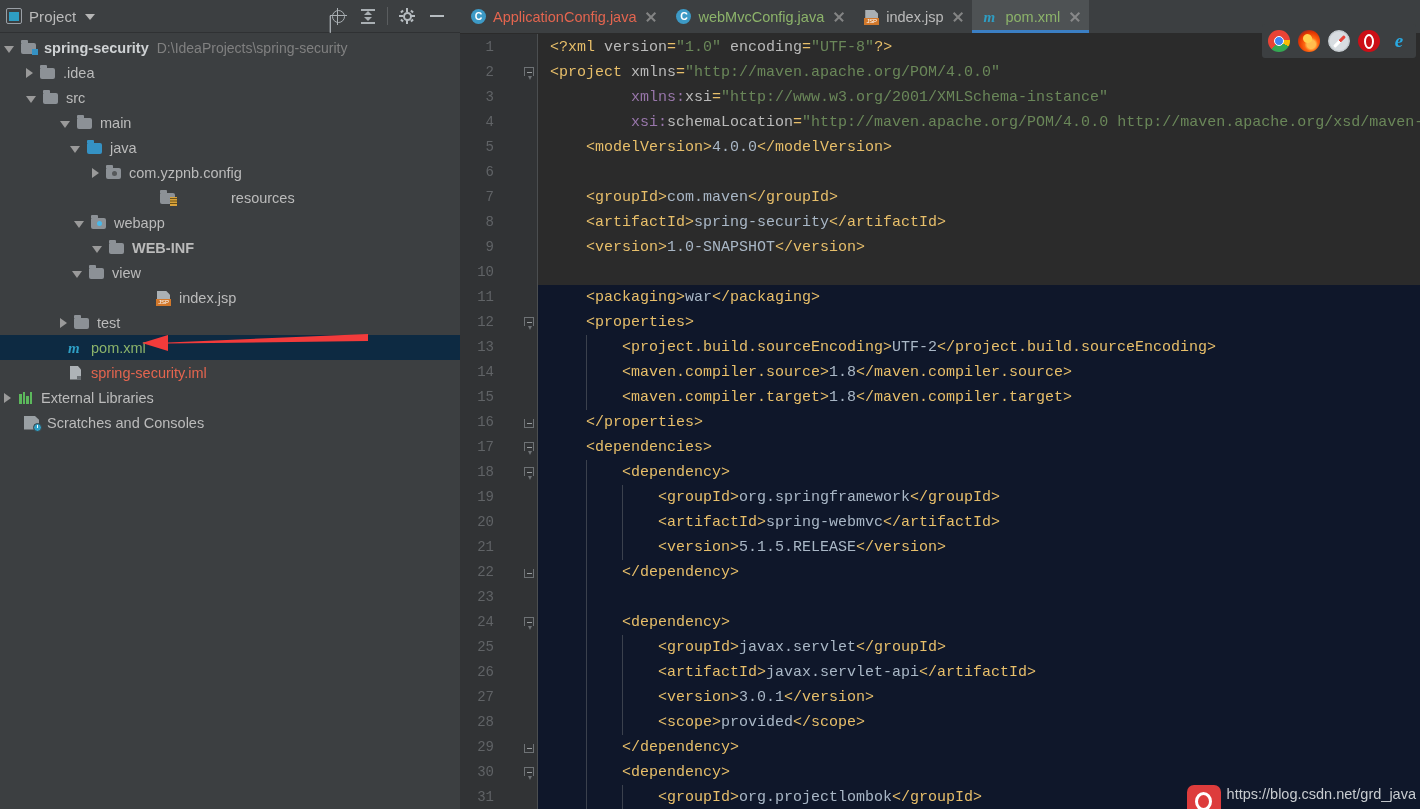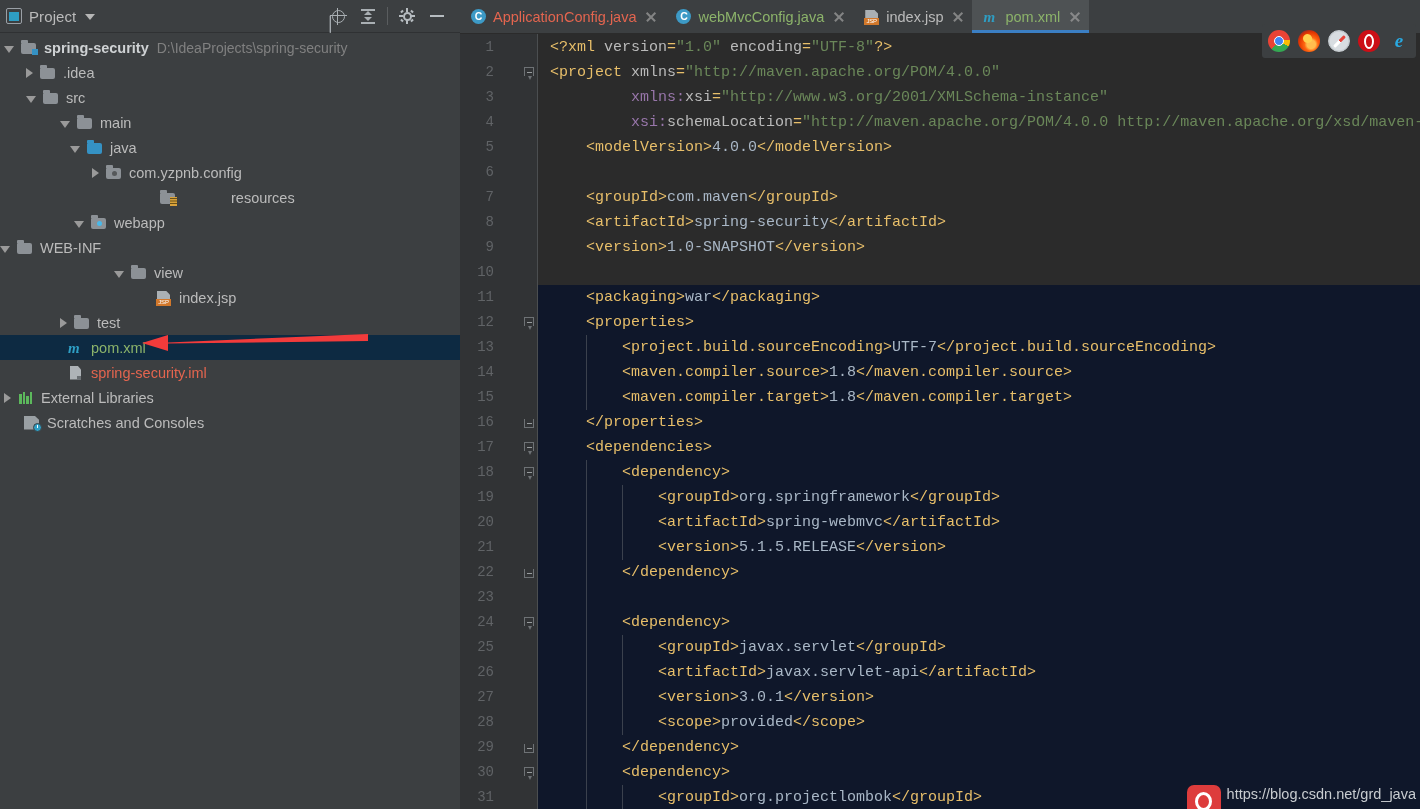--- a/index.html
+++ b/index.html
@@ -490,28 +490,28 @@
           <span>resources</span>
         </div>
         <div class="row" style="padding-left: 74px; text-align: center;">
           <div class="arrow open"></div>
           <div class="ficon">
             <span class="fold"></span>
             <span class="dot-blue"></span>
           </div>
           <span>webapp</span>
         </div>
-        <div class="row" style="">
+        <div class="row" style="padding-left: 92px; font-weight: bold;">
           <div class="arrow open"></div>
           <div class="ficon">
             <span class="fold"></span>
           </div>
           <span>WEB-INF</span>
         </div>
-        <div class="row" style="padding-left: 114px;">
+        <div class="row" style="padding-left: 72px;">
           <div class="arrow open"></div>
           <div class="ficon">
             <span class="fold"></span>
           </div>
           <span>view</span>
         </div>
         <div class="row" style="padding-left: 136px;">
           <div class="arrow none"></div>
           <div class="ficon">
             <span class="jsp-ic"></span>
@@ -642,21 +642,21 @@
           <div class="cline"><span class="text">         </span><span class="attrns">xmlns:</span><span class="attrname">xsi</span><span class="punc">=</span><span class="attrval">"http://www.w3.org/2001/XMLSchema-instance"</span></div>
           <div class="cline"><span class="text">         </span><span class="attrns">xsi:</span><span class="attrname">schemaLocation</span><span class="punc">=</span><span class="attrval">"http://maven.apache.org/POM/4.0.0 http://maven.apache.org/xsd/maven-4</span></div>
           <div class="cline"><span class="text">    </span><span class="tagname">&lt;modelVersion&gt;</span><span class="text">4.0.0</span><span class="tagname">&lt;/modelVersion&gt;</span></div>
           <div class="cline">&nbsp;</div>
           <div class="cline"><span class="text">    </span><span class="tagname">&lt;groupId&gt;</span><span class="text">com.maven</span><span class="tagname">&lt;/groupId&gt;</span></div>
           <div class="cline"><span class="text">    </span><span class="tagname">&lt;artifactId&gt;</span><span class="text">spring-security</span><span class="tagname">&lt;/artifactId&gt;</span></div>
           <div class="cline"><span class="text">    </span><span class="tagname">&lt;version&gt;</span><span class="text">1.0-SNAPSHOT</span><span class="tagname">&lt;/version&gt;</span></div>
           <div class="cline">&nbsp;</div>
           <div class="cline sel"><span class="text">    </span><span class="tagname">&lt;packaging&gt;</span><span class="text">war</span><span class="tagname">&lt;/packaging&gt;</span></div>
           <div class="cline sel sel-full"><span class="text">    </span><span class="tagname">&lt;properties&gt;</span></div>
-          <div class="cline sel sel-full"><span class="text">        </span><span class="tagname">&lt;project.build.sourceEncoding&gt;</span><span class="text">UTF-7</span><span class="tagname">&lt;/project.build.sourceEncoding&gt;</span><span class="iguide" style="left: 48px;"></span></div>
+          <div class="cline sel sel-full"><span class="text">        </span><span class="tagname">&lt;project.build.sourceEncoding&gt;</span><span class="text">UTF-2</span><span class="tagname">&lt;/project.build.sourceEncoding&gt;</span><span class="iguide" style="left: 48px;"></span></div>
           <div class="cline sel sel-full"><span class="text">        </span><span class="tagname">&lt;maven.compiler.source&gt;</span><span class="text">1.8</span><span class="tagname">&lt;/maven.compiler.source&gt;</span><span class="iguide" style="left: 48px;"></span></div>
           <div class="cline sel sel-full"><span class="text">        </span><span class="tagname">&lt;maven.compiler.target&gt;</span><span class="text">1.8</span><span class="tagname">&lt;/maven.compiler.target&gt;</span><span class="iguide" style="left: 48px;"></span></div>
           <div class="cline sel sel-full"><span class="text">    </span><span class="tagname">&lt;/properties&gt;</span></div>
           <div class="cline sel sel-full"><span class="text">    </span><span class="tagname">&lt;dependencies&gt;</span></div>
           <div class="cline sel sel-full"><span class="text">        </span><span class="tagname">&lt;dependency&gt;</span><span class="iguide" style="left: 48px;"></span></div>
           <div class="cline sel sel-full"><span class="text">            </span><span class="tagname">&lt;groupId&gt;</span><span class="text">org.springframework</span><span class="tagname">&lt;/groupId&gt;</span><span class="iguide" style="left: 48px;"></span><span class="iguide" style="left: 84px;"></span></div>
           <div class="cline sel sel-full"><span class="text">            </span><span class="tagname">&lt;artifactId&gt;</span><span class="text">spring-webmvc</span><span class="tagname">&lt;/artifactId&gt;</span><span class="iguide" style="left: 48px;"></span><span class="iguide" style="left: 84px;"></span></div>
           <div class="cline sel sel-full"><span class="text">            </span><span class="tagname">&lt;version&gt;</span><span class="text">5.1.5.RELEASE</span><span class="tagname">&lt;/version&gt;</span><span class="iguide" style="left: 48px;"></span><span class="iguide" style="left: 84px;"></span></div>
           <div class="cline sel sel-full"><span class="text">        </span><span class="tagname">&lt;/dependency&gt;</span><span class="iguide" style="left: 48px;"></span></div>
           <div class="cline sel sel-full">&nbsp;<span class="iguide" style="left: 48px;"></span></div>

